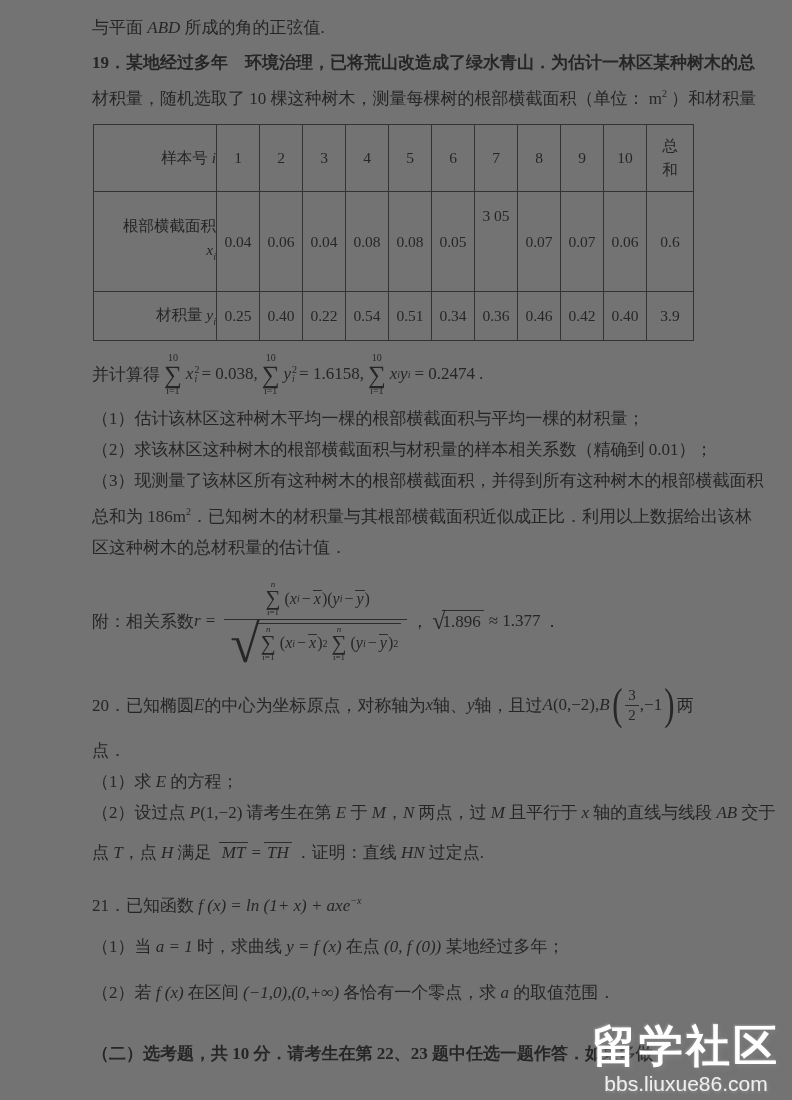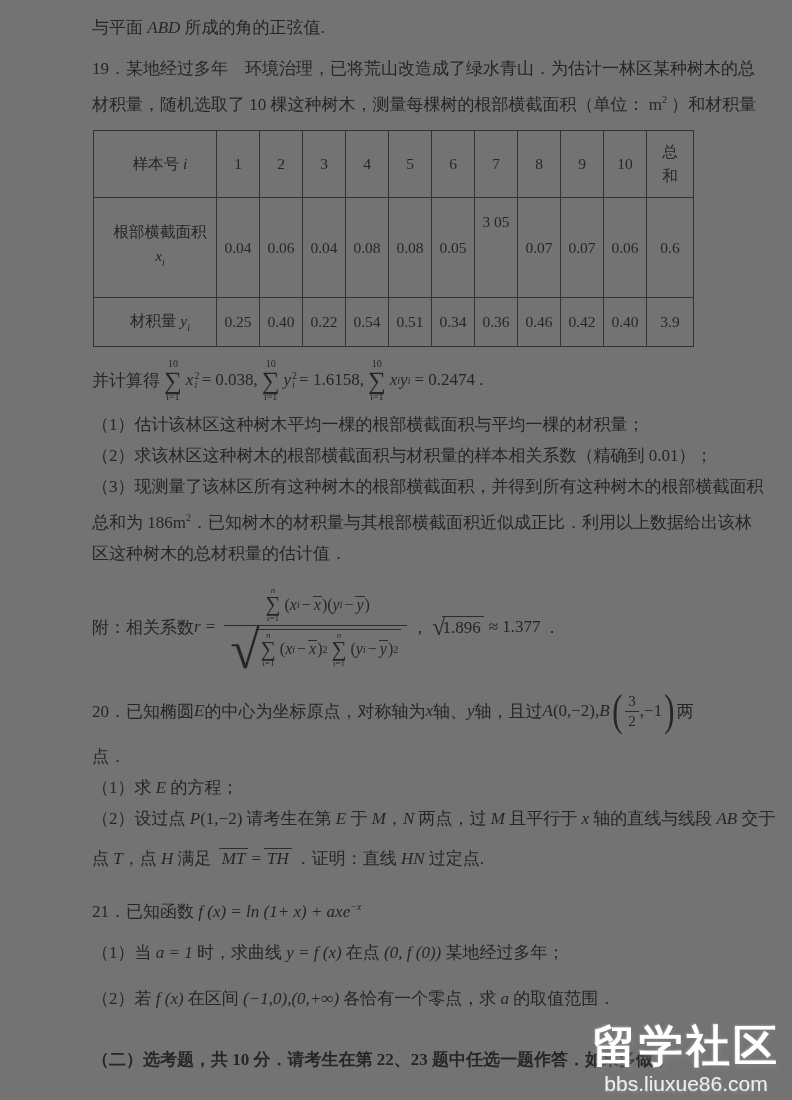--- a/index.html
+++ b/index.html
@@ -1,20 +1,20 @@
 <!DOCTYPE html>
 <html><head>
 <meta charset="utf-8">
 <style>
   html,body{margin:0;padding:0;background:#ffffff;}
   .page{position:relative;width:792px;height:1100px;background:#737373;overflow:hidden;
         font-family:"Liberation Serif","DejaVu Serif",serif;color:#262626;font-size:17px;}
   .content{position:absolute;left:92px;top:12px;width:616px;}
   .ln{margin:0;line-height:31px;white-space:nowrap;}
-  .gap-s{margin-top:10px;}
+  .gap-s{margin-top:4px;font-weight:bold;}
   .it{font-style:italic;}
   .bold{font-weight:bold;}
   .vsub{font-size:10px;vertical-align:-5px;font-style:italic;}
   .vsup{font-size:10px;vertical-align:7px;}
   
   .ss{display:inline-flex;flex-direction:column;align-items:flex-start;font-size:10px;
       line-height:9px;vertical-align:-6px;margin-left:1px;margin-right:2px;}
   
   .sig{display:inline-flex;flex-direction:column;align-items:center;margin:0 4px;}
   .sig .lim{font-size:10px;line-height:10px;}
@@ -37,21 +37,21 @@
   .rsign.sm{font-size:24px;line-height:20px;margin-left:4px;}
   .rbody{border-top:1.5px solid #2c2c2c;padding:1px 3px 0 0;margin-left:-3px;display:inline-flex;align-items:center;}
   
   .ov{display:inline-block;border-top:1.3px solid #2c2c2c;line-height:1.05;padding:0 1px;font-style:italic;}
   .vec{display:inline-block;border-top:1.5px solid #2c2c2c;line-height:1.1;padding:1px 3px 0;font-style:italic;margin:0 3px;}
   
   .bigp{display:inline-block;font-size:44px;line-height:40px;font-weight:300;transform:scaleX(.7);}
   
   table.dt{border-collapse:collapse;margin:10px 0 4px 1px;}
   table.dt td{border:1.6px solid #333;text-align:center;font-size:15.5px;padding:0;}
-  table.dt td.lab{text-align:center;padding-left:10px;width:112px;}
+  table.dt td.lab{text-align:right;padding-left:10px;width:112px;}
   table.dt td.num{width:42px;}
   table.dt td.tot{width:46px;}
   tr.r1 td{height:66px;}
   tr.r2 td{height:84px;}
   tr.r3 td{height:48px;}
   td.raise{vertical-align:top;padding-top:15px !important;}
   .blk{display:block;line-height:24px;}
   
   .rform{height:104px;margin:6px 0 2px;}
   .rform .fr-inner{font-size:16px;}

